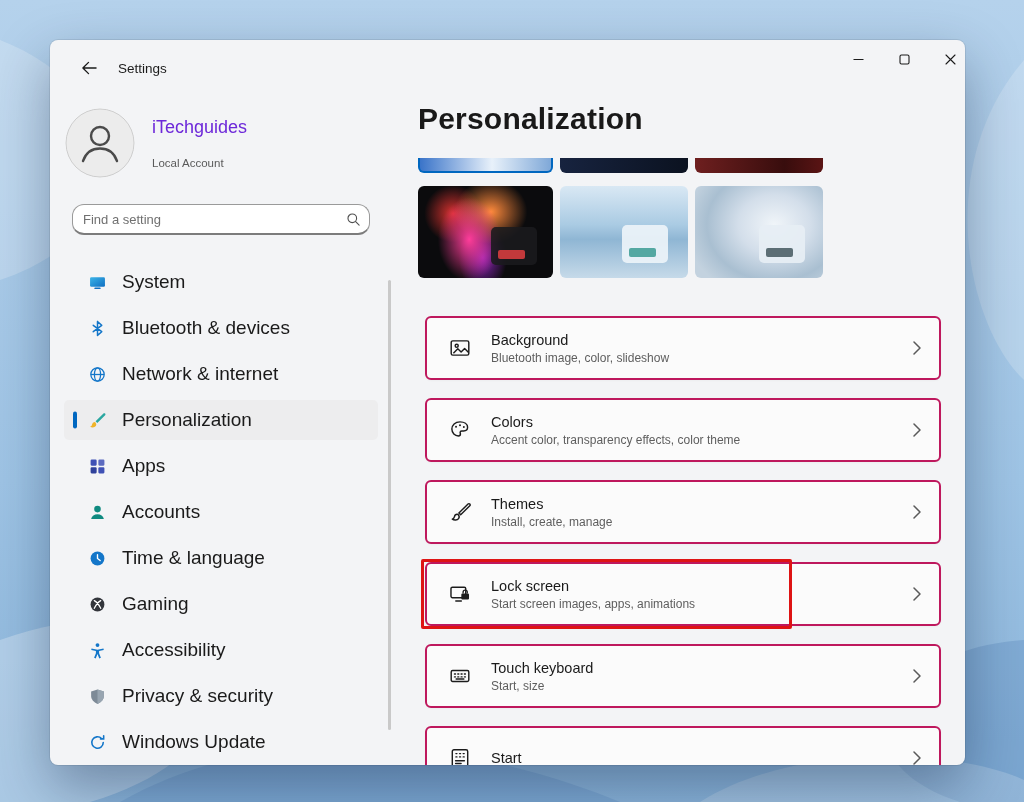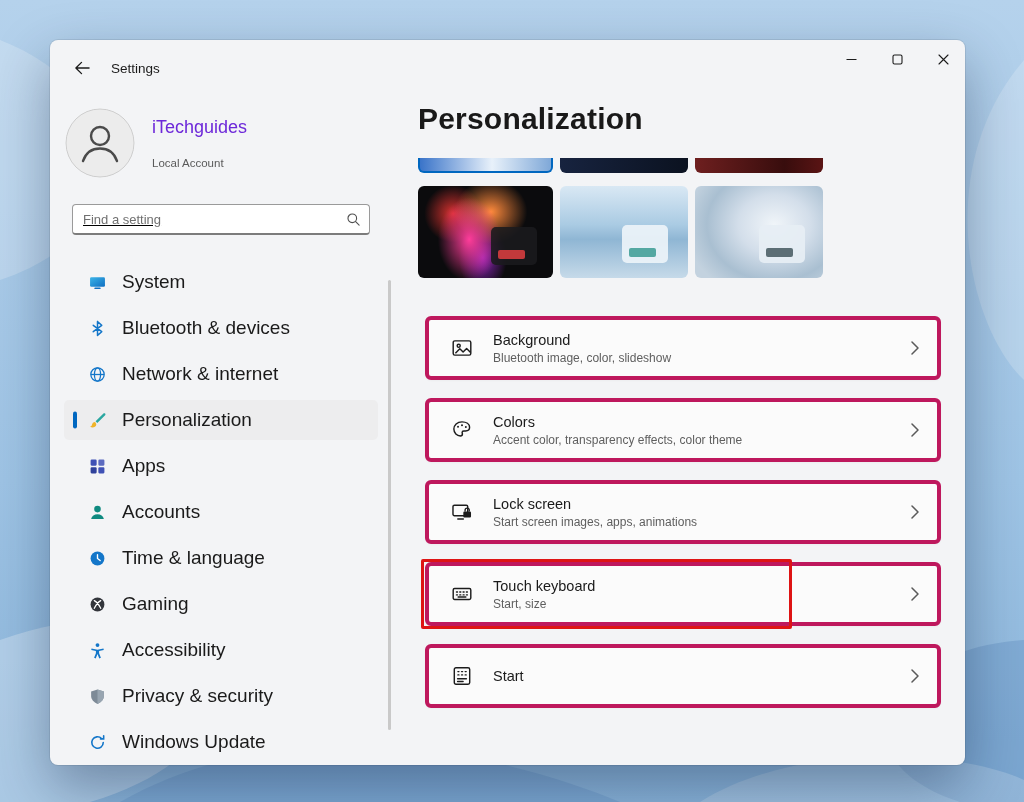--- a/index.html
+++ b/index.html
@@ -11,21 +11,21 @@
   .desktop svg { display:block; }
 
   
   .window {
     position:absolute; left:50px; top:40px; width:915px; height:725px;
     background:#f3f4f6; border-radius:8px; overflow:hidden;
     box-shadow:0 22px 55px rgba(10,30,60,.38), 0 0 0 1px rgba(0,0,0,.08);
   }
 
   
-  .titlebar { position:absolute; left:1px; top:0; width:100%; height:56px; }
+  .titlebar { position:absolute; left:8px; top:0; width:100%; height:56px; }
   .back-btn {
     position:absolute; left:16px; top:14px; width:30px; height:28px;
     background:transparent; border:none; display:flex; align-items:center; justify-content:center;
     border-radius:4px; cursor:pointer; color:#1b1b1b;
   }
   .app-title { position:absolute; left:60px; top:21px; font-size:13.5px; color:#1b1b1b; }
   .win-controls { position:absolute; right:0; top:0; display:flex; }
   .win-controls button {
     width:46px; height:38px; background:transparent; border:none;
     display:flex; align-items:center; justify-content:center; color:#1b1b1b; cursor:pointer;
@@ -34,21 +34,21 @@
   
   .profile { position:absolute; left:15px; top:68px; display:flex; align-items:center; gap:17px; }
   .avatar { width:70px; height:70px; border-radius:50%; }
   .profile-name { font-size:18px; font-weight:400; color:#6d28d9; }
   .profile-type { font-size:11.5px; color:#5a5a5a; margin-top:19px; }
 
   
   .searchbox {
     position:absolute; left:22px; top:164px; width:298px; height:31px;
     background:#ffffff; border:1px solid #9a9a9a; border-bottom:2px solid #7c7c7c;
-    border-radius:4px; display:flex; align-items:center; padding:0 8px 0 10px;text-decoration:underline;
+    border-radius:12px; display:flex; align-items:center; padding:0 8px 0 10px;
   }
   .searchbox input {
     flex:1; border:none; outline:none; font-size:13px; color:#1a1a1a;
     background:transparent; font-family:"Liberation Sans", sans-serif;
   }
   .searchbox input::placeholder { color:#707070; }
 
   
   .nav { position:absolute; left:14px; top:222px; width:314px; }
   .nav-item {
@@ -76,21 +76,21 @@
   .thumbs-row1 { position:absolute; left:0; top:118px; display:flex; gap:7px; }
   .thumbs-row2 { position:absolute; left:0; top:146px; display:flex; gap:7px; }
   .sliver { height:15px; border-radius:0 0 6px 6px; }
   .sliver.sel { border:2px solid #0067c0; border-top:none; }
   .thumb { height:92px; border-radius:6px; position:relative; overflow:hidden; cursor:pointer; }
   .mini { position:absolute; border-radius:5px; width:46px; height:38px; }
   .mini .pill { position:absolute; left:7px; bottom:6px; width:27px; height:9px; border-radius:2px; }
 
   .cards { position:absolute; left:7px; top:276px; width:516px; display:flex; flex-direction:column; gap:18px; }
   .card {
-    height:64px; background:#fbfbfb; border:4px solid #be185d; border-radius:6px;
+    height:64px; background:#fbfbfb; border:2px solid #be185d; border-radius:6px;
     display:flex; align-items:center; padding:0 18px 0 22px; gap:20px; cursor:pointer;
     box-shadow:0 1px 2px rgba(0,0,0,.03);
   }
   .card-icon { width:22px; height:22px; flex:0 0 22px; color:#1c1c1c; }
   .card-icon svg { width:22px; height:22px; }
   .card-text { display:flex; flex-direction:column; justify-content:center; }
   .card-title { font-size:14.5px; color:#1a1a1a; }
   .card-sub { font-size:12px; color:#5e5e5e; margin-top:3px; }
   .card-chevron { margin-left:auto; display:flex; align-items:center; color:#5a5a5a; }
 
@@ -361,20 +361,37 @@
           <span class="card-title">Colors</span>
           <span class="card-sub">Accent color, transparency effects, color theme</span>
         </span>
         <span class="card-chevron">
           <svg width="8" height="14" viewBox="0 0 8 14">
               <path d="M1 1l6 6-6 6" stroke="currentColor" stroke-width="1.5" fill="none" stroke-linecap="round" stroke-linejoin="round"></path>
             </svg>
         </span>
       </div>
 
+      <div class="card">
+        <span class="card-icon">
+          <svg viewBox="0 0 20 20" fill="none" stroke="currentColor" stroke-width="1.3" stroke-linejoin="round">
+              <path d="M17.3 2.7 9 11l1.6 1.6 8.3-8.3c.4-.4.4-1.1 0-1.6s-1.2-.4-1.6 0z"></path>
+              <path d="M8.2 12.2c-1.7-.3-3 .7-3.3 2.3-.2 1-.8 1.7-1.9 2 1.7 1.2 4.5 1.1 5.7-.5.8-1.1.7-2.6-.5-3.8z"></path>
+            </svg>
+        </span>
+        <span class="card-text">
+          <span class="card-title">Themes</span>
+          <span class="card-sub">Install, create, manage</span>
+        </span>
+        <span class="card-chevron">
+          <svg width="8" height="14" viewBox="0 0 8 14">
+              <path d="M1 1l6 6-6 6" stroke="currentColor" stroke-width="1.5" fill="none" stroke-linecap="round" stroke-linejoin="round"></path>
+            </svg>
+        </span>
+      </div>
 
       <div class="card">
         <span class="card-icon">
           <svg viewBox="0 0 20 20" fill="none" stroke="currentColor" stroke-width="1.3" stroke-linejoin="round">
               <rect x="1.8" y="3.8" width="13.4" height="9.6" rx="1.3"></rect>
               <path d="M6.2 16.4h5" stroke-linecap="round"></path>
               <rect x="11.2" y="9.6" width="7" height="5.4" rx="1" fill="currentColor" stroke="none"></rect>
               <path d="M12.8 9.6V8.3a1.9 1.9 0 0 1 3.8 0v1.3" stroke-width="1.2"></path>
             </svg>
         </span>

